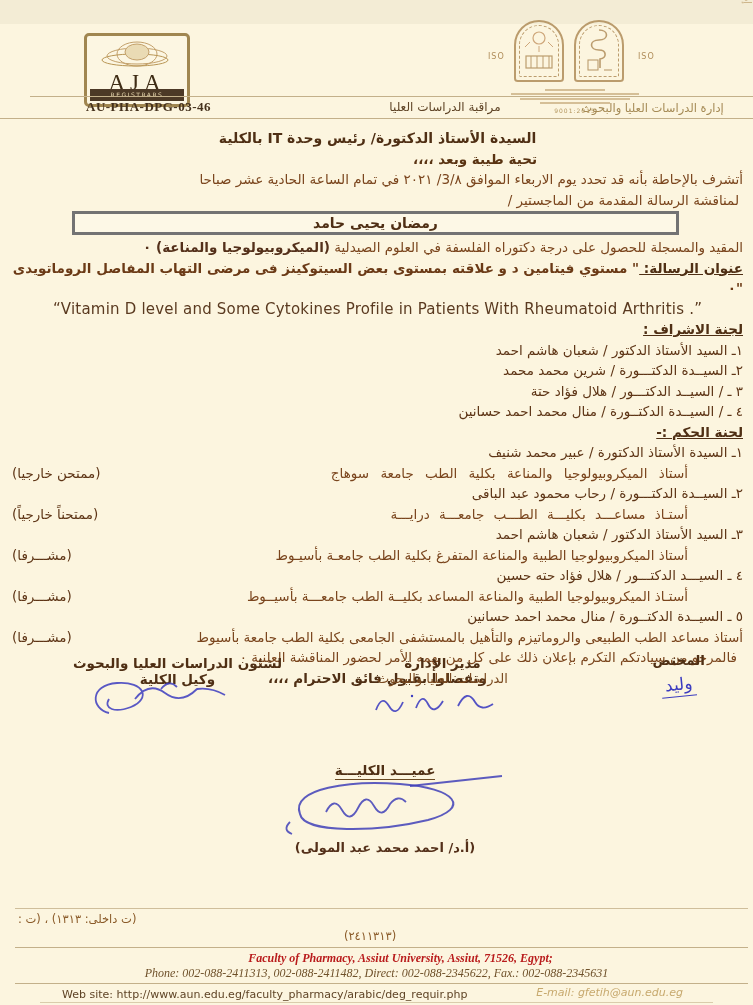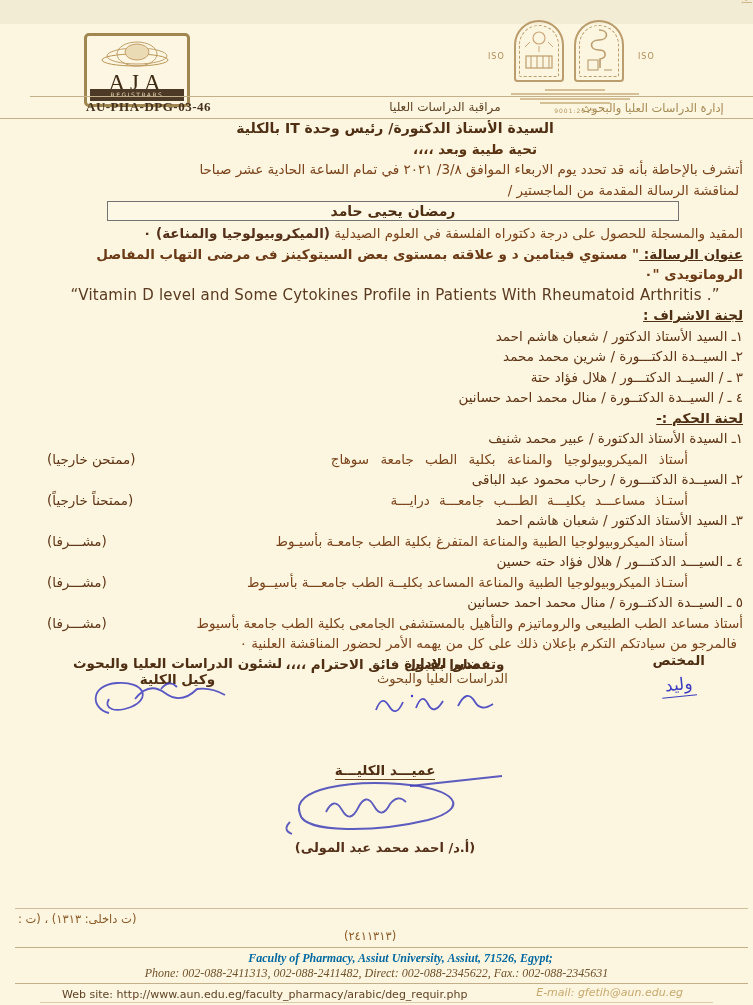--- a/index.html
+++ b/index.html
@@ -20,27 +20,27 @@
   .iso-left{left:488px;}
   .iso-right{left:638px;}
   .seal-sub{position:absolute;left:500px;top:86px;width:150px;}
   .seal-sub .bar{height:2px;background:#cbb184;margin:2.5px auto;opacity:.8;}
   .cert-row{font-size:6px;color:#b5975f;text-align:center;letter-spacing:1px;margin-top:2px;}
   .hline{position:absolute;height:1px;background:#c3b08a;}
   .dept-center{position:absolute;left:355px;top:100px;width:180px;text-align:center;font-size:12px;color:#5f4426;direction:rtl;}
   .dept-right{position:absolute;left:560px;top:101px;width:185px;text-align:center;font-size:11.5px;color:#a58a55;direction:rtl;}
   .side-vert{position:absolute;top:4px;right:0px;transform:rotate(90deg);transform-origin:top right;font-size:10px;color:#bb9a66;direction:rtl;white-space:nowrap;opacity:.85;}
   
-  .letter{position:absolute;left:12px;right:10px;top:118px;direction:rtl;text-align:right;font-size:13.5px;line-height:20.5px;margin-left:35px;}
+  .letter{position:absolute;left:12px;right:10px;top:128px;direction:rtl;text-align:right;font-size:13.5px;line-height:20.5px;}
   .b{font-weight:bold;color:#54301a;}
   .dk{color:#5e3516;}
   .to-line{text-align:center;font-weight:bold;font-size:14px;color:#4f2f14;}
   .greeting{font-weight:bold;color:#5a3413;padding-right:206px;}
   .body2{padding-right:4px;}
-  .cand-box{border:1px solid #737373;margin:1px 64px 2px 60px;text-align:center;font-weight:bold;color:#4f2f14;font-size:14px;line-height:18px;background:#fdf8e6;}
+  .cand-box{border:3px solid #737373;margin:1px 64px 2px 60px;text-align:center;font-weight:bold;color:#4f2f14;font-size:14px;line-height:18px;background:#fdf8e6;}
   .thesis-label{font-weight:bold;color:#4f2f14;text-decoration:underline;}
   .thesis-ar{font-weight:bold;color:#6b3a16;}
   .eng{direction:ltr;text-align:center;font-size:15px;color:#5a3a20;letter-spacing:.2px;}
   .sec-head{font-weight:bold;color:#4f2f14;}
   .sec-head span{text-decoration:underline;}
   .jury-role{display:flex;justify-content:space-between;padding-right:55px;}
   .jury-role .tag{white-space:nowrap;color:#5e3516;}
   .jr1 .role{word-spacing:7px;}
   .jr2 .role{word-spacing:5px;}
   .jr5{padding-right:0;}
@@ -55,21 +55,21 @@
   .director{position:absolute;left:330px;top:655px;width:225px;text-align:center;direction:rtl;}
   .vicedean{position:absolute;left:55px;top:655px;width:245px;text-align:center;direction:rtl;}
   .vicedean .scrawl{position:absolute;left:18px;top:14px;z-index:2;}
   .dean{position:absolute;left:250px;top:760px;width:270px;text-align:center;direction:rtl;}
   .dean .sig-title{display:inline-block;border-bottom:1.5px solid #6b4a22;padding-bottom:1px;}
   .dean-name{margin-top:2px;}
   
   .footer-ar-line{position:absolute;right:12px;top:911px;width:430px;text-align:center;direction:rtl;font-size:11.5px;color:#8a5a28;}
   .footer-ar-phone{position:absolute;left:18px;top:912px;direction:rtl;font-size:11.5px;color:#8a5a28;}
   .footer-ar-num{position:absolute;left:290px;top:929px;width:160px;text-align:center;direction:rtl;font-size:11.5px;color:#8a5a28;}
-  .footer-en1{position:absolute;left:0;right:0;top:951px;text-align:center;font-family:"Liberation Serif",serif;font-style:italic;font-weight:bold;font-size:12px;color:#0369a1;padding-left:48px;}
+  .footer-en1{position:absolute;left:0;right:0;top:951px;text-align:center;font-family:"Liberation Serif",serif;font-style:italic;font-weight:bold;font-size:12px;color:#b91c1c;padding-left:48px;}
   .footer-en2{position:absolute;left:0;right:0;top:966px;text-align:center;font-family:"Liberation Serif",serif;font-style:italic;font-size:12px;color:#6f512a;}
   .footer-web{position:absolute;left:62px;top:988px;font-size:11px;color:#5f4426;}
   .footer-email{position:absolute;right:70px;top:986px;font-size:11px;color:#c7a96e;font-style:italic;}
   svg{display:block;}
 </style>
 </head>
 <body>
 
 <div class="canvas">
   <div class="scan-top"></div>

